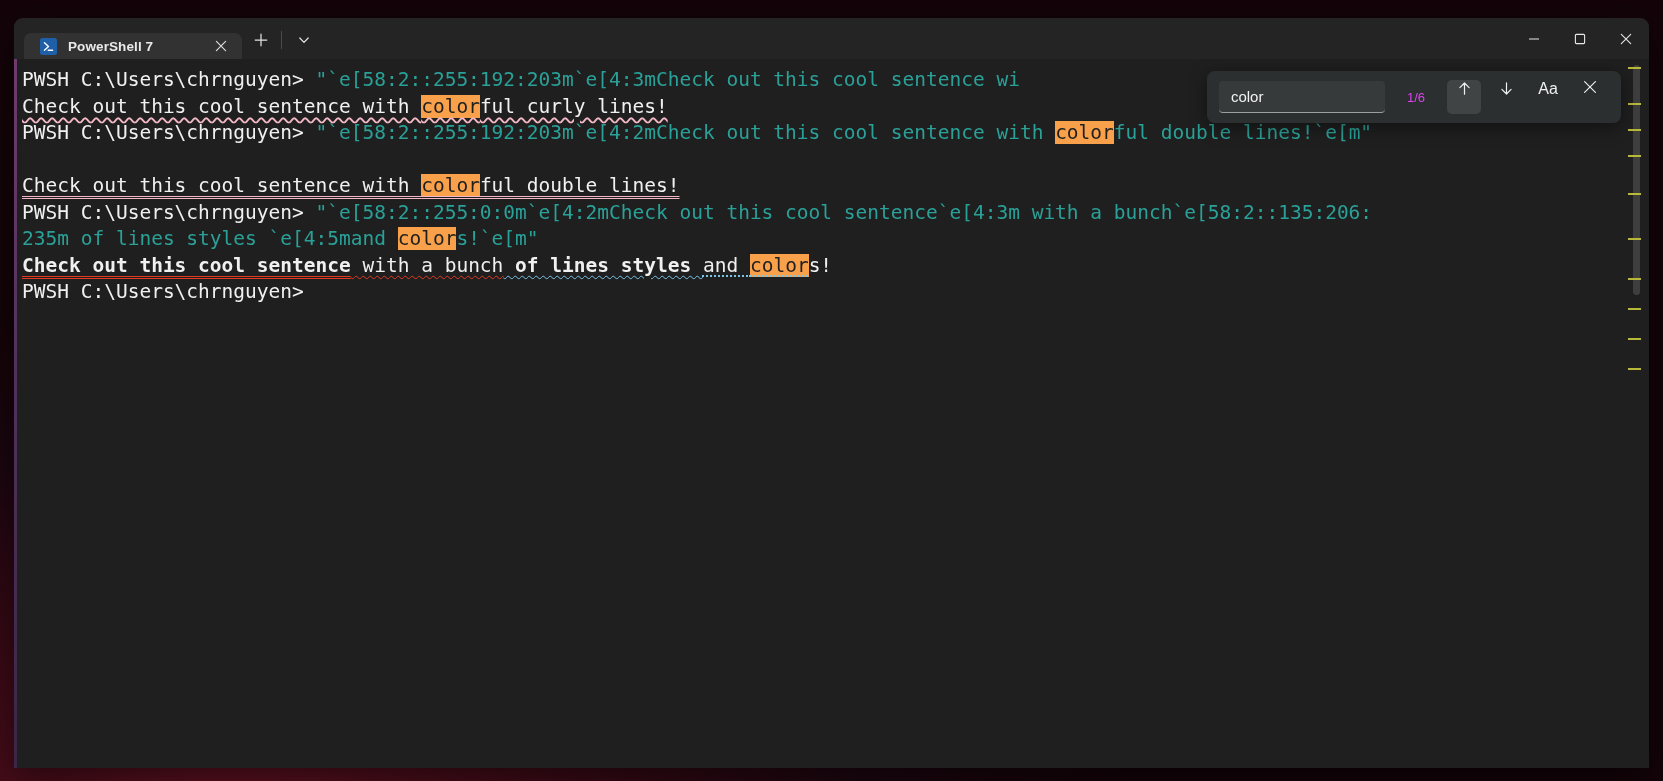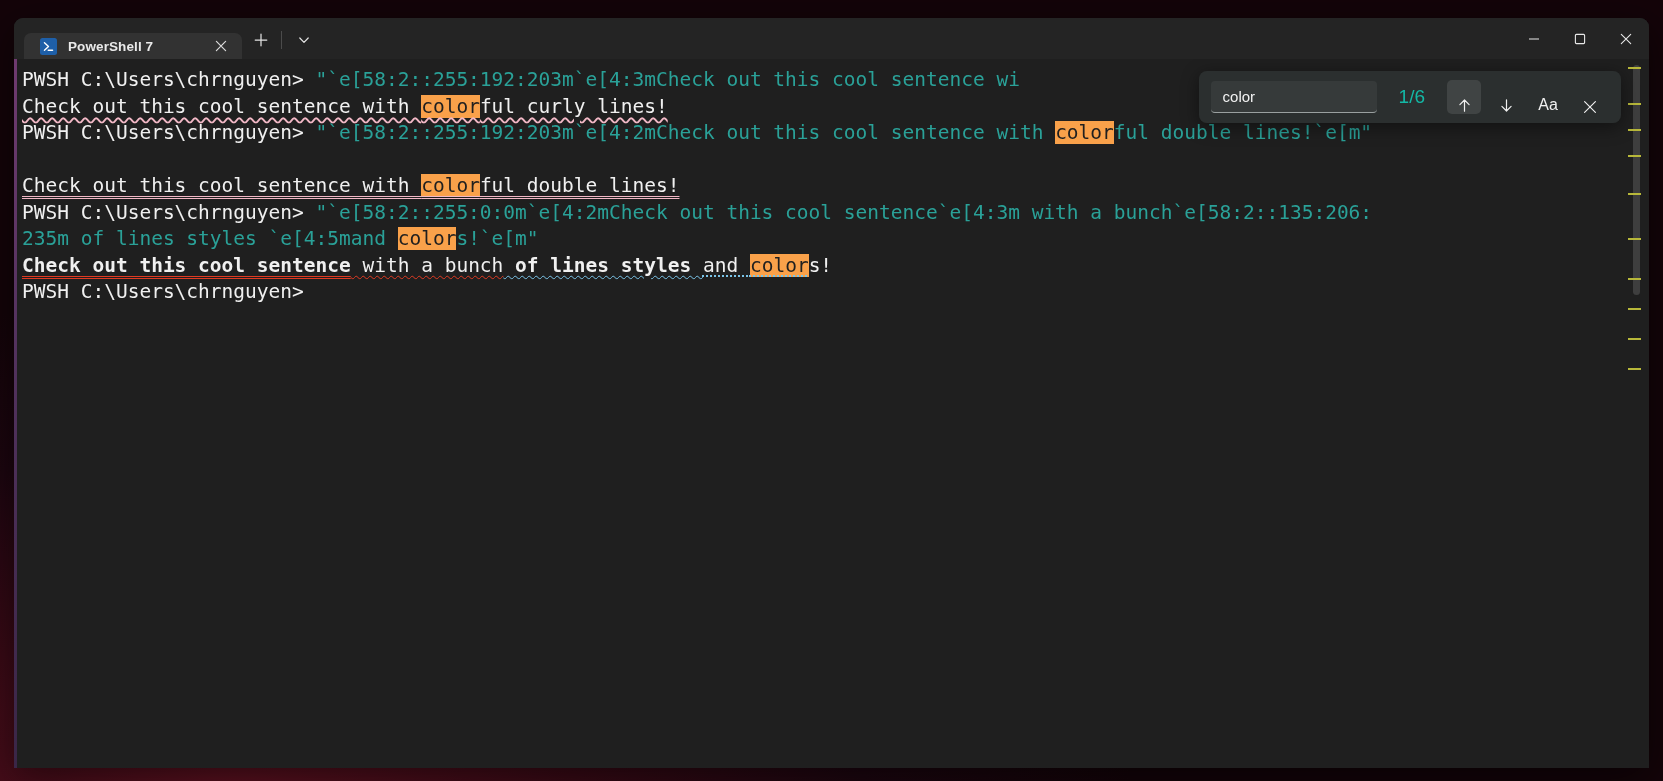--- a/index.html
+++ b/index.html
@@ -223,30 +223,30 @@
   #find-input {
     width: 100%;
     background: transparent;
     border: 0; outline: 0;
     color: #f2f2f2;
     font-family: "Liberation Sans", sans-serif;
     font-size: 15px;
   }
   #find-count {
     margin: 0 18px 0 22px;
-    color: #14b8a6;
+    color: #d946ef;
     font-family: "Liberation Sans", sans-serif;
-    font-size: 19px;
+    font-size: 13px;
     white-space: nowrap;
   }
   .find-btn {
     width: 34px; height: 34px;
     margin: 0 4px;
     border-radius: 5px;
-    display: flex; align-items: flex-end; justify-content: center;
+    display: flex; align-items: flex-start; justify-content: center;
     color: #f0f0f0;
     font-family: "Liberation Sans", sans-serif;
     font-size: 16px;
   }
   .find-btn.active { background: rgba(255,255,255,.10); }
 
   
   #bottom-strip {
     position: absolute;
     left: 0; bottom: 0;

